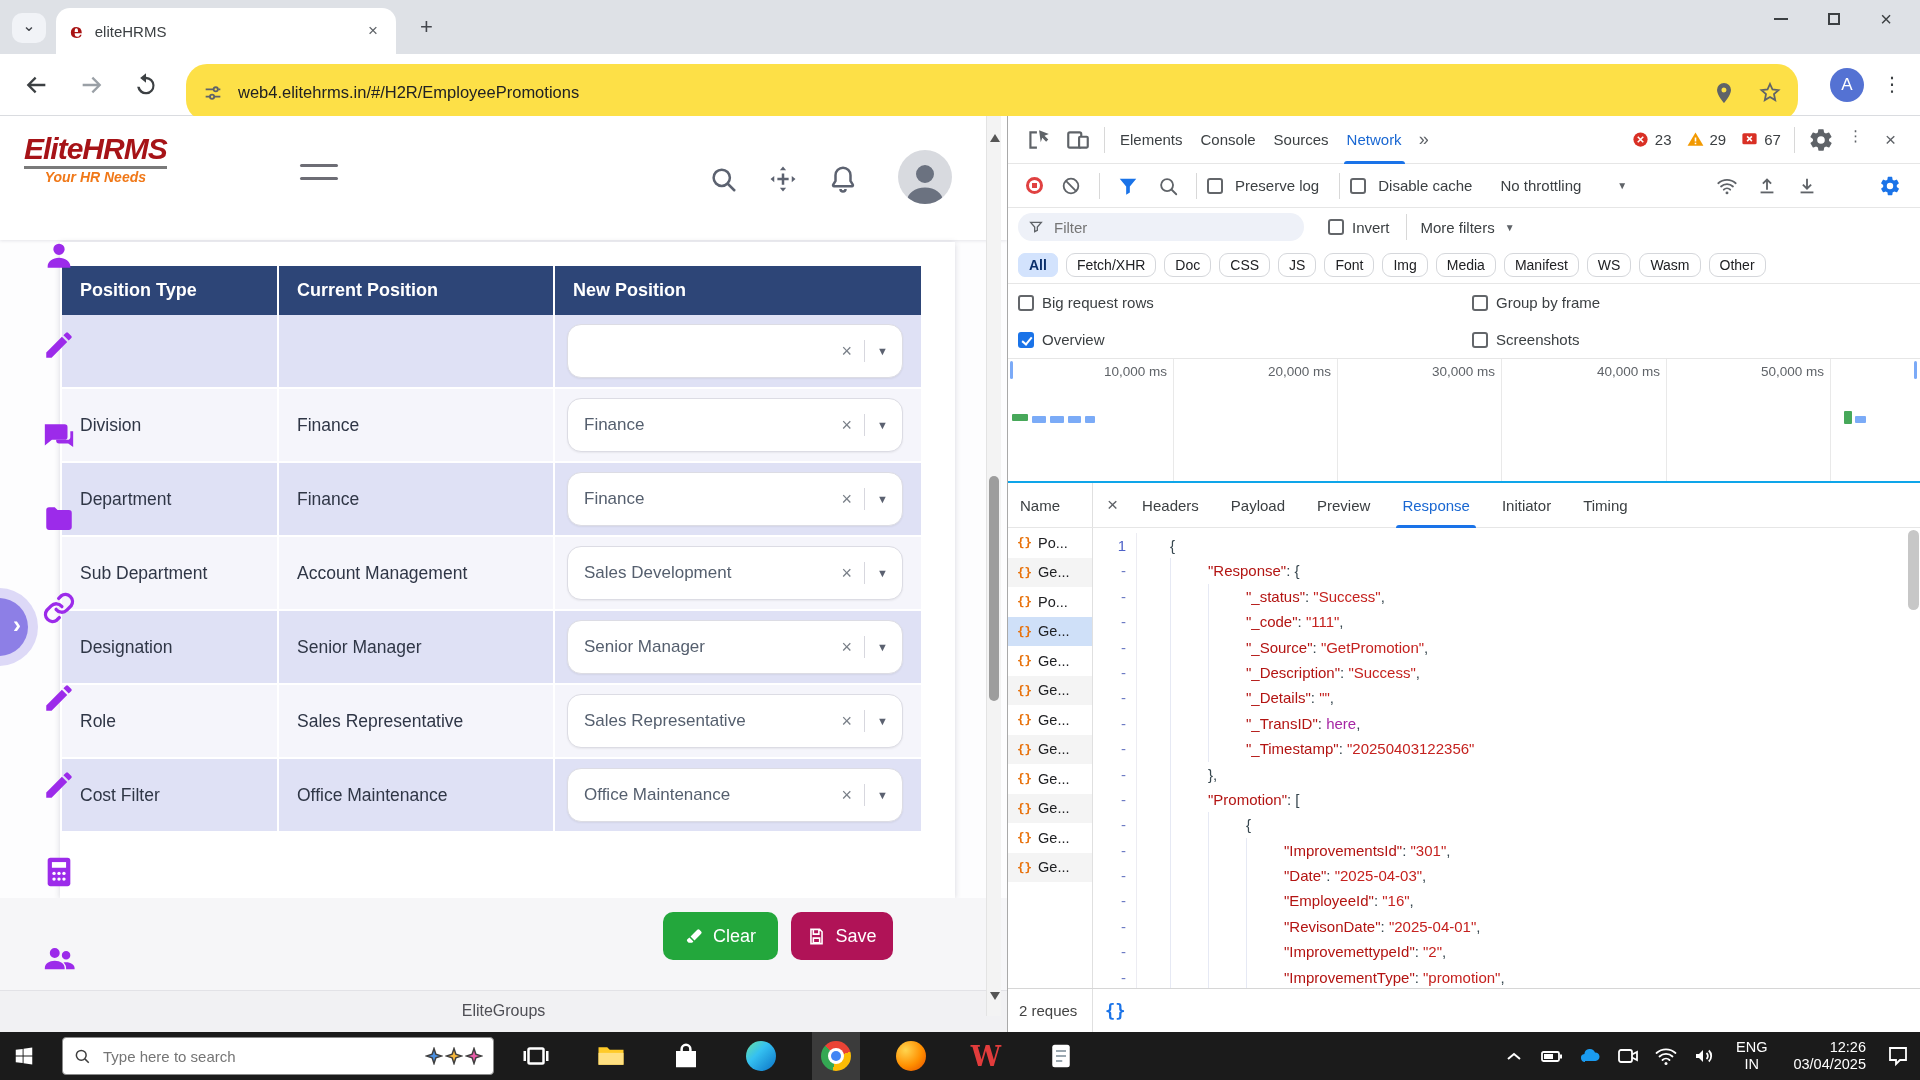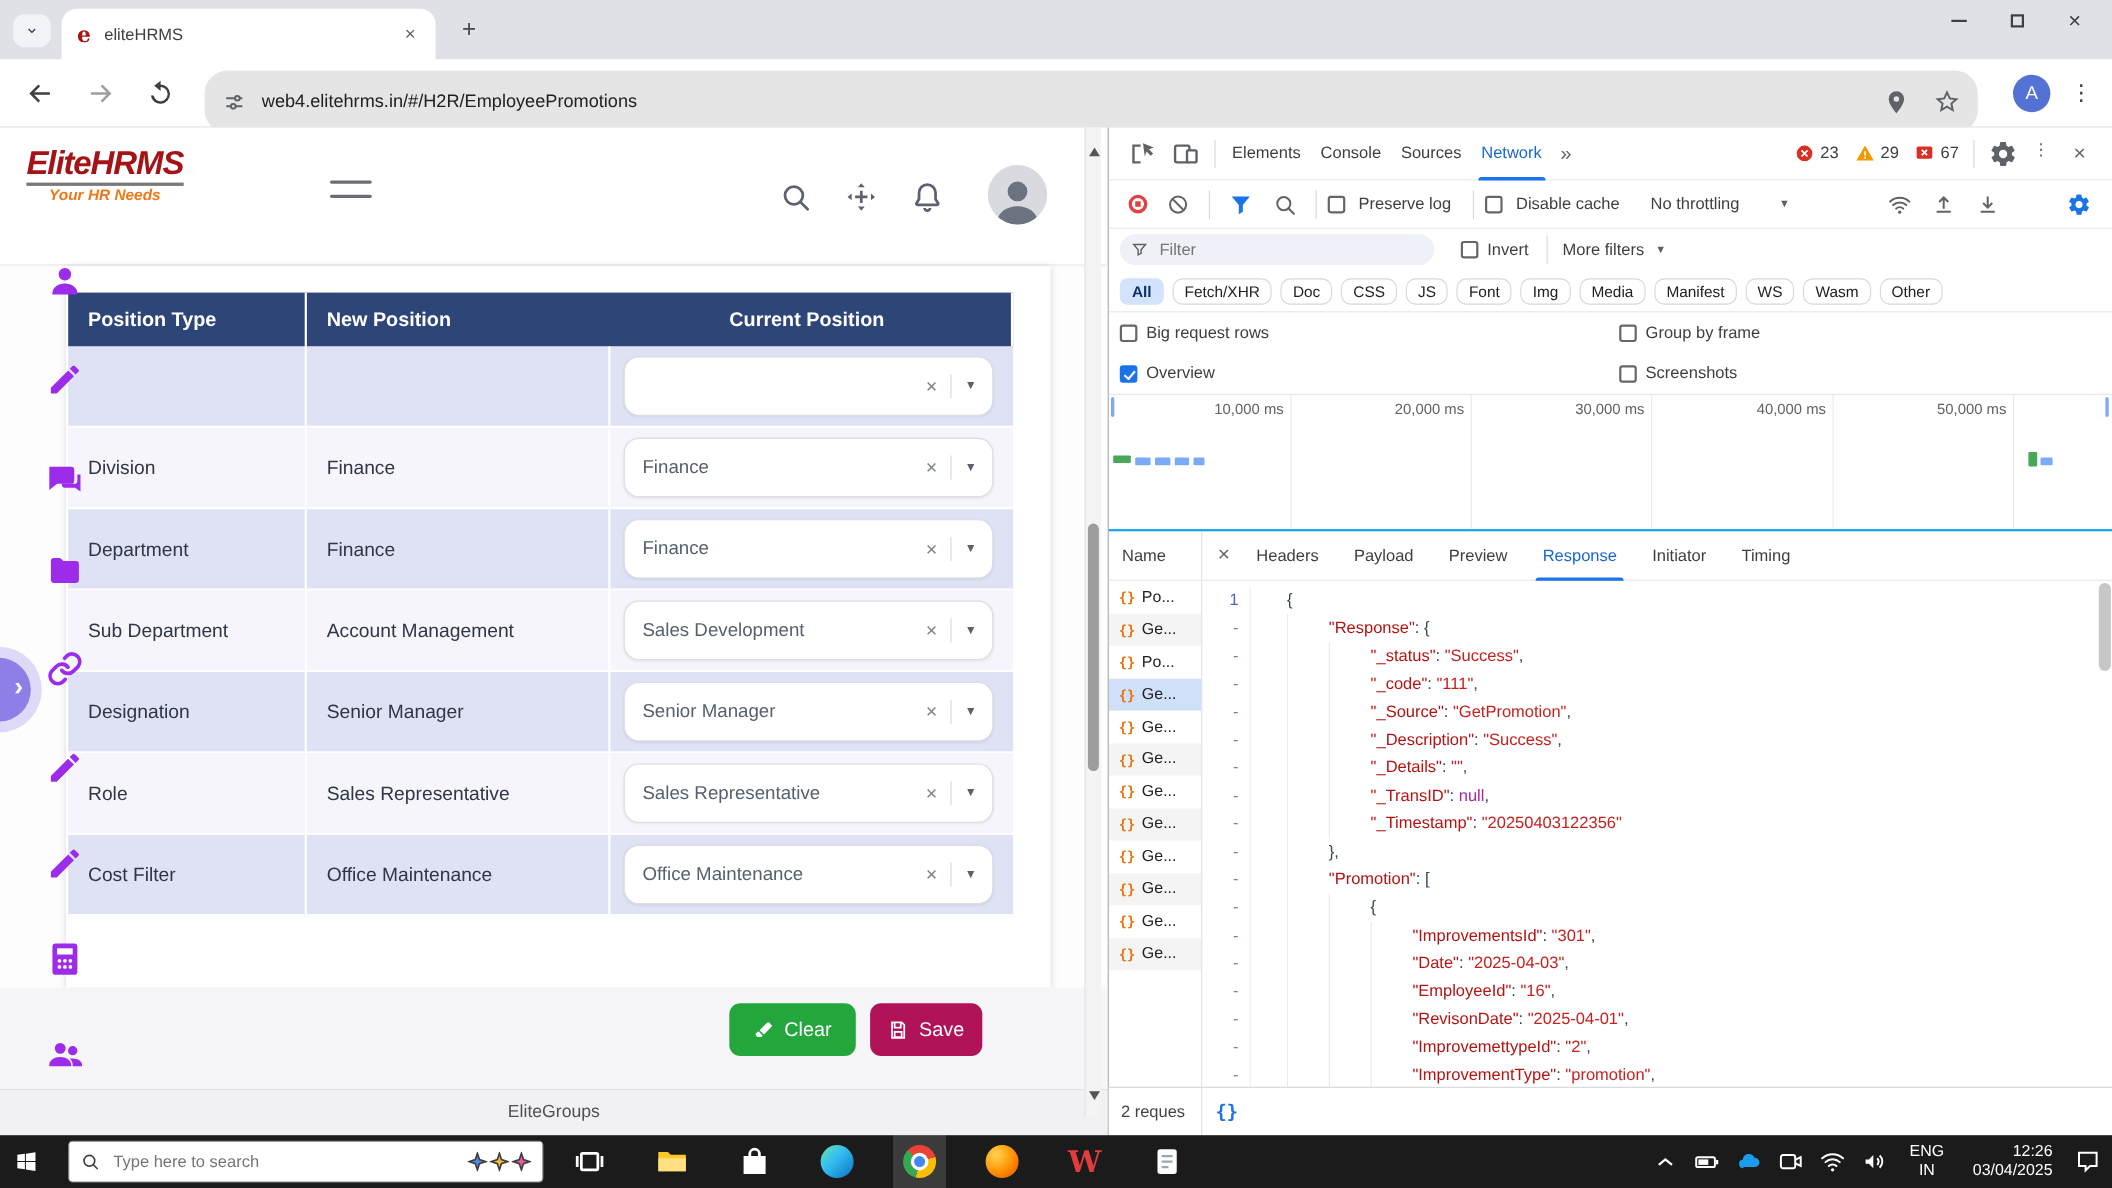--- a/index.html
+++ b/index.html
@@ -13,21 +13,21 @@
   .tabtitle{font-size:15px;color:#3c4043;flex:1;}
   .tabclose{color:#5f6368;font-size:17px;padding:0 4px;}
   .newtab{position:absolute;left:420px;top:14px;color:#44474d;font-size:22px;line-height:26px;}
   .wctl{position:absolute;top:12px;display:flex;gap:40px;right:28px;align-items:center;}
   .wmin{width:14px;height:2px;background:#3c4043;}
   .wmax{width:12px;height:12px;border:2px solid #3c4043;}
   .wclose{font-size:20px;color:#3c4043;line-height:14px;}
   .toolbar{position:absolute;left:0;top:54px;width:1920px;height:62px;background:#fff;border-bottom:1px solid #dadce0;}
   .navic{position:absolute;top:17px;width:28px;height:28px;color:#3c4043;}
   .navic svg{width:28px;height:28px;fill:currentColor;}
-  .urlpill{position:absolute;left:186px;top:10px;width:1612px;height:57px;border-radius:21px;background:#e5e5e5;display:flex;align-items:center;padding:0 16px;}
+  .urlpill{position:absolute;left:186px;top:10px;width:1612px;height:57px;border-radius:21px;background:#fde047;display:flex;align-items:center;padding:0 16px;}
   .urlpill .sitei{width:22px;height:22px;color:#5f6368;margin-right:14px;}
   .urlpill .sitei svg{width:22px;height:22px;}
   .urltext{font-size:16.5px;color:#202124;flex:1;}
   .pillic{width:24px;height:24px;color:#5f6368;margin-left:22px;}
   .pillic svg{width:24px;height:24px;fill:currentColor;}
   .avatarA{position:absolute;right:56px;top:14px;width:34px;height:34px;border-radius:50%;background:#5472d3;color:#fff;text-align:center;line-height:34px;font-size:17px;}
   .kebab{position:absolute;right:18px;top:18px;color:#3c4043;font-size:20px;}
   
   .app{position:absolute;left:0;top:116px;width:1007px;height:916px;background:#fdfdfe;overflow:hidden;font-family:"DejaVu Sans",sans-serif;}
   .appheader{position:absolute;left:0;top:0;width:100%;height:124px;background:#fff;box-shadow:0 1px 3px rgba(60,60,90,.12);}
@@ -230,22 +230,22 @@
             <path d="M10 20a2 2 0 0 0 4 0" fill="none" stroke="currentColor" stroke-width="2"></path>
           </svg></span>
       <div class="appavatar"><svg viewBox="0 0 24 24">
             <path d="M12 12a4 4 0 1 0 0-8 4 4 0 0 0 0 8zm0 2c-4.4 0-8 2.7-8 6v2h16v-2c0-3.3-3.6-6-8-6z"></path>
           </svg></div>
     </div>
 
     <div class="card">
       <div class="thead">
         <div class="th c1">Position Type</div>
+        <div class="th c2">Current Position</div>
         <div class="th c3">New Position</div>
-        <div class="th c2">Current Position</div>
       </div>
       <div class="trows">
           <div class="trow dark">
             <div class="td c1"></div>
             <div class="td c2"></div>
             <div class="td c3">
               <div class="dropdown">
                 <span class="ddval"></span>
                 <span class="ddx">×</span>
                 <span class="ddsep"></span>
@@ -619,21 +619,21 @@
           </div>
         </div>
       <div class="codearea" id="codeArea">
           <div class="cl"><span class="gut num">1</span><span class="lcontent"><span class="t-p">{</span></span></div>
           <div class="cl"><span class="gut">-</span><span class="lcontent"><span class="ind"></span><span class="t-k">"Response"</span><span class="t-p">: </span><span class="t-p">{</span></span></div>
           <div class="cl"><span class="gut">-</span><span class="lcontent"><span class="ind"></span><span class="ind"></span><span class="t-k">"_status"</span><span class="t-p">: </span><span class="t-s">"Success"</span><span class="t-p">,</span></span></div>
           <div class="cl"><span class="gut">-</span><span class="lcontent"><span class="ind"></span><span class="ind"></span><span class="t-k">"_code"</span><span class="t-p">: </span><span class="t-s">"111"</span><span class="t-p">,</span></span></div>
           <div class="cl"><span class="gut">-</span><span class="lcontent"><span class="ind"></span><span class="ind"></span><span class="t-k">"_Source"</span><span class="t-p">: </span><span class="t-s">"GetPromotion"</span><span class="t-p">,</span></span></div>
           <div class="cl"><span class="gut">-</span><span class="lcontent"><span class="ind"></span><span class="ind"></span><span class="t-k">"_Description"</span><span class="t-p">: </span><span class="t-s">"Success"</span><span class="t-p">,</span></span></div>
           <div class="cl"><span class="gut">-</span><span class="lcontent"><span class="ind"></span><span class="ind"></span><span class="t-k">"_Details"</span><span class="t-p">: </span><span class="t-s">""</span><span class="t-p">,</span></span></div>
-          <div class="cl"><span class="gut">-</span><span class="lcontent"><span class="ind"></span><span class="ind"></span><span class="t-k">"_TransID"</span><span class="t-p">: </span><span class="t-n">null</span><span class="t-p">,</span></span></div>
+          <div class="cl"><span class="gut">-</span><span class="lcontent"><span class="ind"></span><span class="ind"></span><span class="t-k">"_TransID"</span><span class="t-p">: </span><span class="t-n">here</span><span class="t-p">,</span></span></div>
           <div class="cl"><span class="gut">-</span><span class="lcontent"><span class="ind"></span><span class="ind"></span><span class="t-k">"_Timestamp"</span><span class="t-p">: </span><span class="t-s">"20250403122356"</span></span></div>
           <div class="cl"><span class="gut">-</span><span class="lcontent"><span class="ind"></span><span class="t-p">},</span></span></div>
           <div class="cl"><span class="gut">-</span><span class="lcontent"><span class="ind"></span><span class="t-k">"Promotion"</span><span class="t-p">: </span><span class="t-p">[</span></span></div>
           <div class="cl"><span class="gut">-</span><span class="lcontent"><span class="ind"></span><span class="ind"></span><span class="t-p">{</span></span></div>
           <div class="cl"><span class="gut">-</span><span class="lcontent"><span class="ind"></span><span class="ind"></span><span class="ind"></span><span class="t-k">"ImprovementsId"</span><span class="t-p">: </span><span class="t-s">"301"</span><span class="t-p">,</span></span></div>
           <div class="cl"><span class="gut">-</span><span class="lcontent"><span class="ind"></span><span class="ind"></span><span class="ind"></span><span class="t-k">"Date"</span><span class="t-p">: </span><span class="t-s">"2025-04-03"</span><span class="t-p">,</span></span></div>
           <div class="cl"><span class="gut">-</span><span class="lcontent"><span class="ind"></span><span class="ind"></span><span class="ind"></span><span class="t-k">"EmployeeId"</span><span class="t-p">: </span><span class="t-s">"16"</span><span class="t-p">,</span></span></div>
           <div class="cl"><span class="gut">-</span><span class="lcontent"><span class="ind"></span><span class="ind"></span><span class="ind"></span><span class="t-k">"RevisonDate"</span><span class="t-p">: </span><span class="t-s">"2025-04-01"</span><span class="t-p">,</span></span></div>
           <div class="cl"><span class="gut">-</span><span class="lcontent"><span class="ind"></span><span class="ind"></span><span class="ind"></span><span class="t-k">"ImprovemettypeId"</span><span class="t-p">: </span><span class="t-s">"2"</span><span class="t-p">,</span></span></div>
           <div class="cl"><span class="gut">-</span><span class="lcontent"><span class="ind"></span><span class="ind"></span><span class="ind"></span><span class="t-k">"ImprovementType"</span><span class="t-p">: </span><span class="t-s">"promotion"</span><span class="t-p">,</span></span></div>

